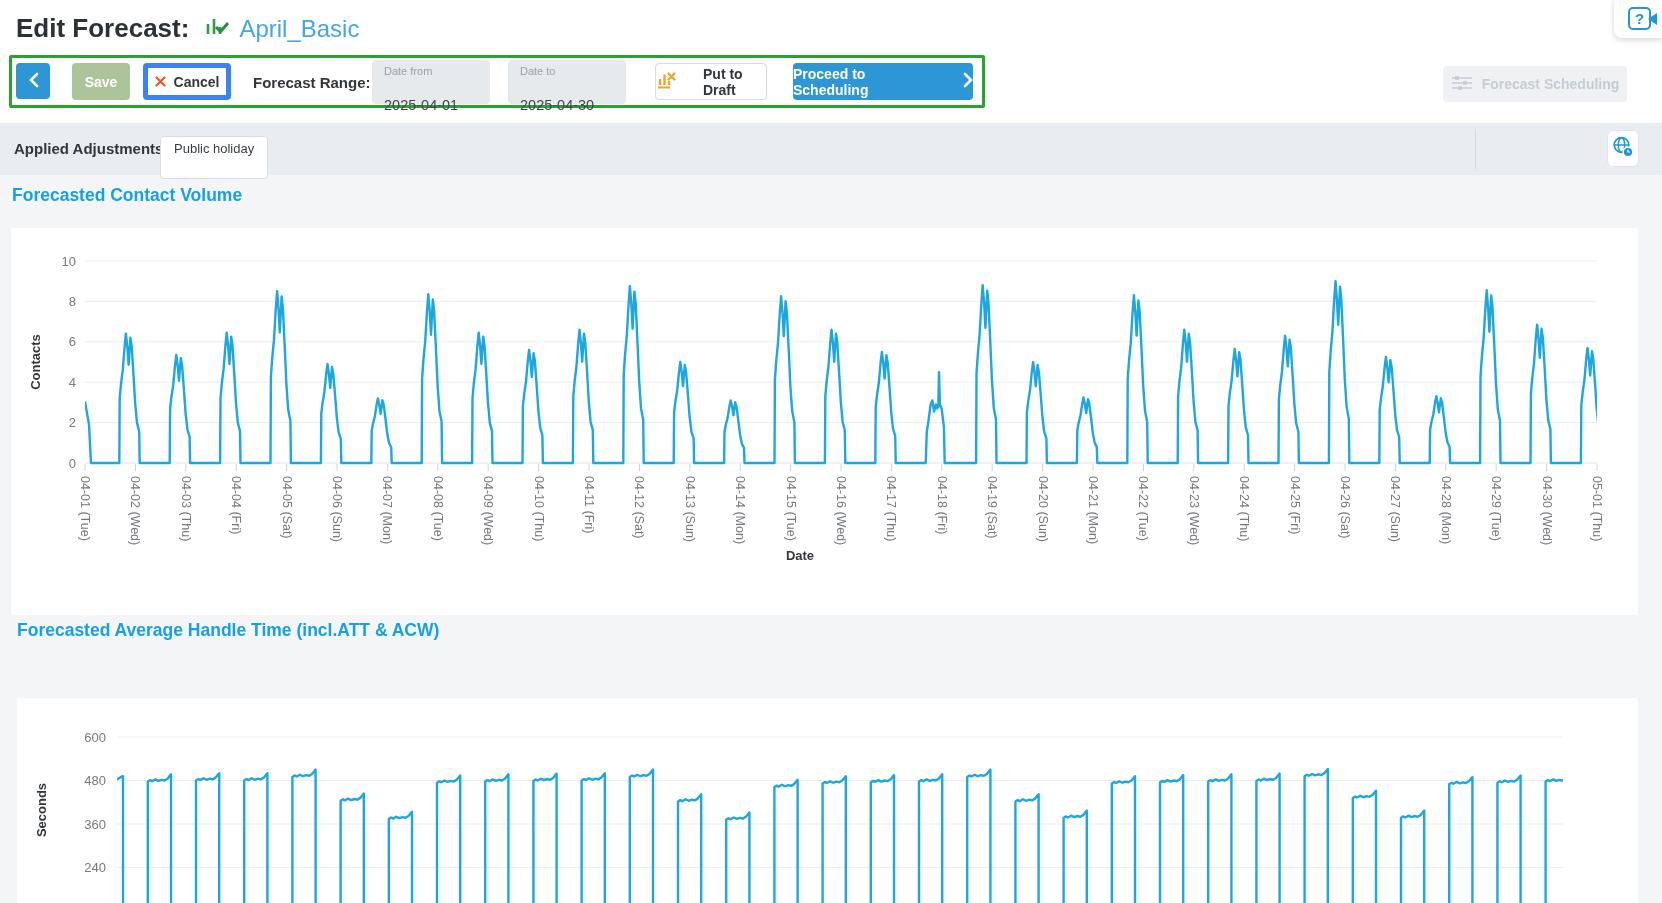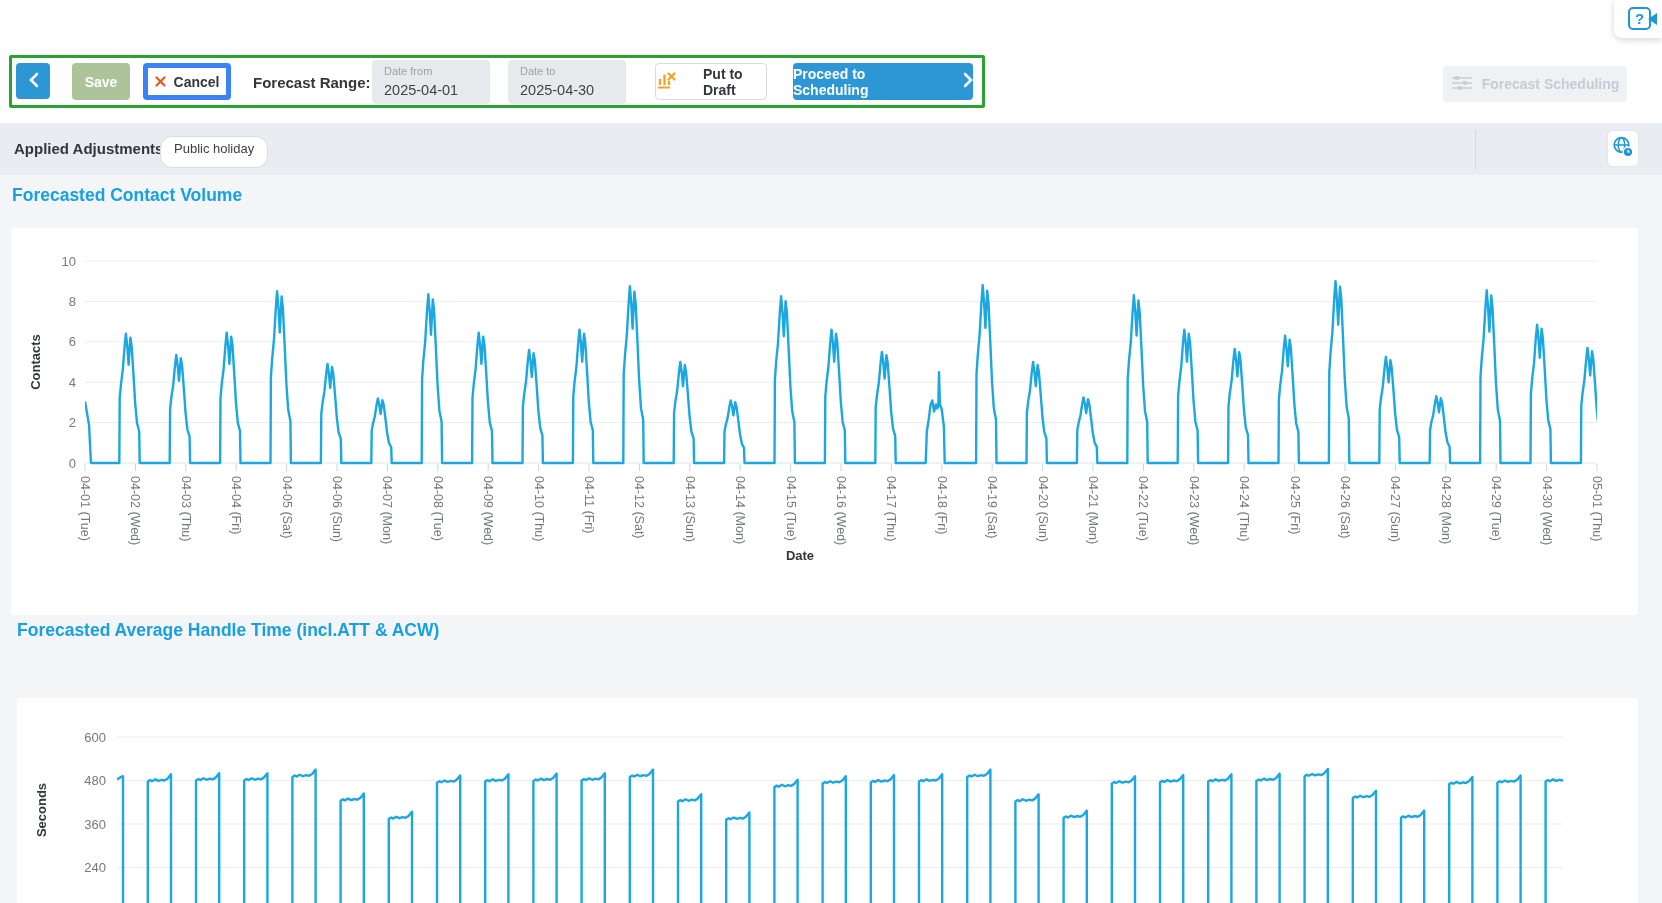--- a/index.html
+++ b/index.html
@@ -18,38 +18,38 @@
   .btn { position:absolute; display:flex; align-items:center; justify-content:center;
          border-radius:4px; font-size:14px; font-weight:bold; cursor:pointer; z-index:6; }
   #back-btn   { left:16px;  top:63px; width:34px;  height:36px; background:#2d96d4; }
   #save-btn   { left:72px;  top:63px; width:58px;  height:37px; background:#adc399; color:#ffffff; }
   #cancel-btn { left:143px; top:63px; width:88px;  height:37px; background:#ffffff; border:5px solid #3b82f6; color:#33373b; gap:8px; }
   #range-label { position:absolute; left:253px; top:74px; font-size:15px; font-weight:bold; color:#33373b; z-index:6; }
   .date-field { position:absolute; top:60px; width:118px; height:44px; background:#e7eaed;
                 border-radius:4px; padding:5px 0 0 12px; cursor:pointer; z-index:6; }
   #date-from { left:372px; } #date-to { left:508px; }
   .date-field .dlabel { display:block; font-size:11px; color:#9aa0a6; }
-  .date-field .dvalue { display:block; font-size:14.5px; color:#3f444a; margin-top:5px; }
+  .date-field .dvalue { display:block; font-size:14.5px; color:#3f444a; margin-top:20px; }
   #draft-btn   { left:655px; top:63px; width:112px; height:37px; background:#ffffff; border:1px solid #d8dce0; color:#33373b; gap:27px; }
   #proceed-btn { left:793px; top:63px; width:180px; height:37px; background:#2d96d4; color:#ffffff; gap:23px; }
   #adjustments-btn { left:1443px; top:66px; width:184px; height:36px; background:#eff1f4; color:#c6ccd4; gap:9px; cursor:default; }
 
   #help-card { position:absolute; left:1614px; top:0; width:48px; height:38px; background:#ffffff;
                border-radius:0 0 0 8px; box-shadow:0 2px 6px rgba(0,0,0,0.16); z-index:7; }
   #help-btn { position:absolute; left:14px; top:7px; width:23px; height:23px; border:2.5px solid #1f97d7;
               border-radius:5px; color:#1f97d7; font-weight:bold; font-size:15px; text-align:center;
               line-height:19px; cursor:pointer; }
   #help-tri { position:absolute; right:-8px; top:4px; width:0; height:0;
               border-top:6px solid transparent; border-bottom:6px solid transparent; border-right:9px solid #1f97d7; }
 
   
   #adj-bar { position:absolute; left:0; top:123px; width:1662px; height:52px; background:#e9ecf0; }
   #adj-label { position:absolute; left:14px; top:17px; font-size:15px; font-weight:bold; color:#33373b; }
-  #holiday-chip { position:absolute; left:160px; top:13px; height:32px; padding:0 13px; background:#ffffff;
-                  border:1px solid #d9dde1; border-radius:12px; font-size:13px; color:#3a3f45;
+  #holiday-chip { position:absolute; left:160px; top:13px; height:43px; padding:0 13px; background:#ffffff;
+                  border:1px solid #d9dde1; border-radius:4px; font-size:13px; color:#3a3f45;
                   line-height:24px; cursor:pointer; }
   #tz-divider { position:absolute; left:1475px; top:6px; width:1px; height:40px; background:#d7dbe0; }
   #tz-block { position:absolute; left:1400px; top:5px; width:195px; text-align:right; }
   #tz-region { font-size:14px; color:#7b828c; }
   #tz-offset { font-size:14px; font-weight:bold; color:#4a4f56; margin-top:2px; }
   #globe-btn { position:absolute; left:1607px; top:7px; width:32px; height:37px; background:#ffffff;
                border:1px solid #e2e5e9; border-radius:6px; display:flex; align-items:center;
                justify-content:center; cursor:pointer; }
 
   
@@ -62,20 +62,32 @@
   #svg1 { position:absolute; left:0; top:228px; z-index:3; }
   #svg2 { position:absolute; left:0; top:700px; z-index:3; }
   .ytick { font-size:13px; fill:#75797d; }
   .xtick { font-size:12.5px; fill:#75797d; }
   .axis-label { font-size:13px; font-weight:bold; fill:#33373b; }
 </style>
 </head>
 <body>
 
 <div id="header">
+  <div id="page-title">
+    <span>Edit Forecast:</span>
+    <span id="forecast-icon">
+      <svg width="26" height="26" viewBox="0 0 26 26">
+        <path d="M5 21 V11" stroke="#2f9e41" stroke-width="2.6" fill="none"></path>
+        <path d="M11 21 V6" stroke="#2f9e41" stroke-width="2.6" fill="none"></path>
+        <path d="M17 21 V14" stroke="#2f9e41" stroke-width="2.6" fill="none"></path>
+        <path d="M13 14 l4.5 4.5 L25 10" stroke="#27923a" stroke-width="3" fill="none"></path>
+      </svg>
+    </span>
+    <span id="forecast-name">April_Basic</span>
+  </div>
 
   <div id="green-box"></div>
 
   <div id="back-btn" class="btn">
     <span>
       <svg width="11" height="16" viewBox="0 0 11 16">
           <polyline points="9,2 3,8 9,14" stroke="#ffffff" stroke-width="2.6" fill="none" stroke-linecap="round"></polyline>
         </svg>
     </span>
   </div>

